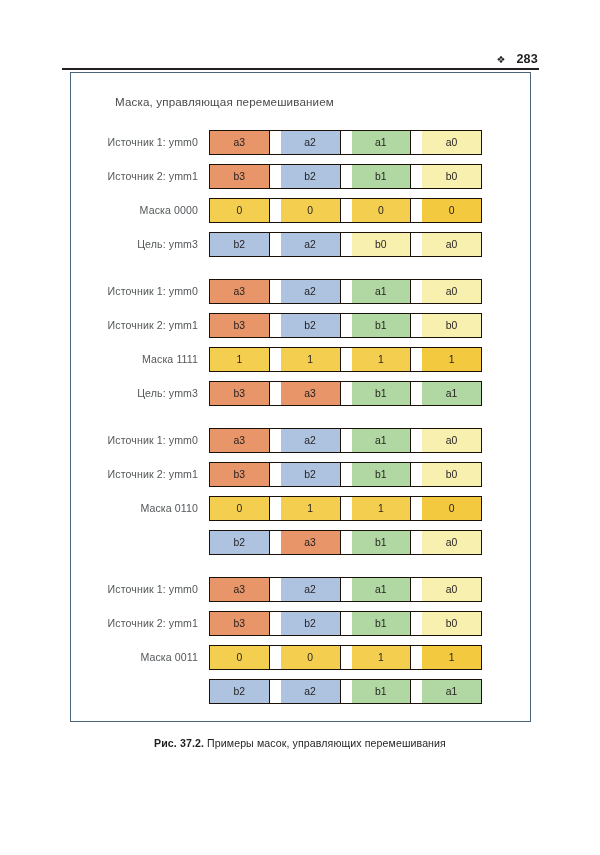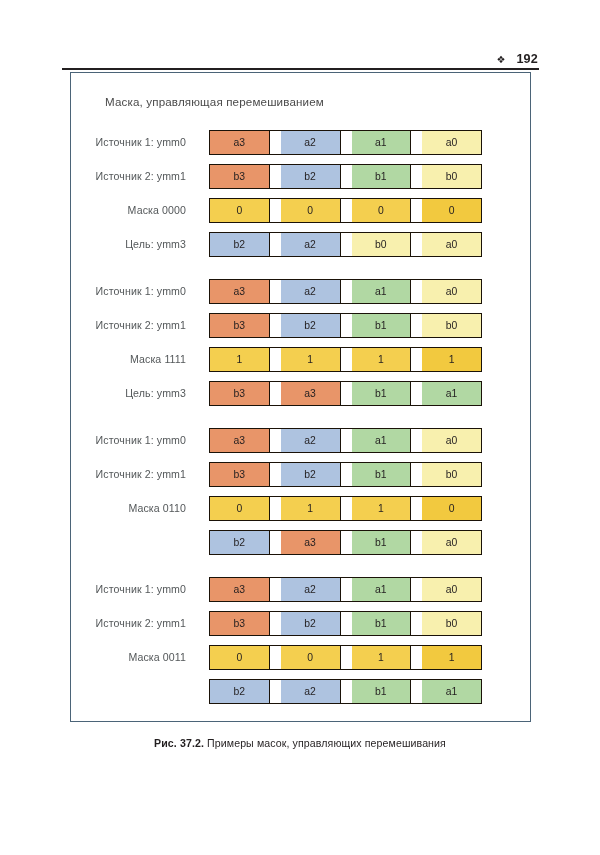--- a/index.html
+++ b/index.html
@@ -64,21 +64,21 @@
     top: 72px;
     width: 461px;
     height: 650px;
     border: 1.4px solid #4b6478;
     background: #ffffff;
     box-sizing: border-box;
   }
 
   .figure-title {
     position: absolute;
-    left: 34px;
+    left: 44px;
     top: 22px;
     font-size: 11.6px;
     color: #4a4a4a;
     letter-spacing: .15px;
     white-space: nowrap;
   }
 
   
   .rows {
     position: absolute;
@@ -94,21 +94,21 @@
   .row {
     display: flex;
     align-items: center;
     height: 26px;
     margin-bottom: 8px;
   }
   .row:last-child { margin-bottom: 16px; }
 
   .row-label {
     width: 138px;
-    padding-right: 23px;
+    padding-right: 11px;
     box-sizing: border-box;
     text-align: right;
     font-size: 10.6px;
     color: #54585a;
     white-space: nowrap;
     letter-spacing: .1px;
   }
 
   .bar {
     display: flex;
@@ -143,21 +143,21 @@
     color: #231f20;
     letter-spacing: .1px;
   }
   .caption b { font-weight: bold; }
 </style>
 </head>
 <body>
 
 <div class="page-header">
   <span class="header-orn">❖</span>
-  <span class="header-pageno">192</span>
+  <span class="header-pageno">283</span>
 </div>
 <div class="header-rule"></div>
 
 <div class="figure-frame">
   <div class="figure-title">Маска, управляющая перемешиванием</div>
   <div class="rows">
       <div class="group">
         <div class="row">
           <div class="row-label">Источник 1: ymm0</div>
           <div class="bar">

